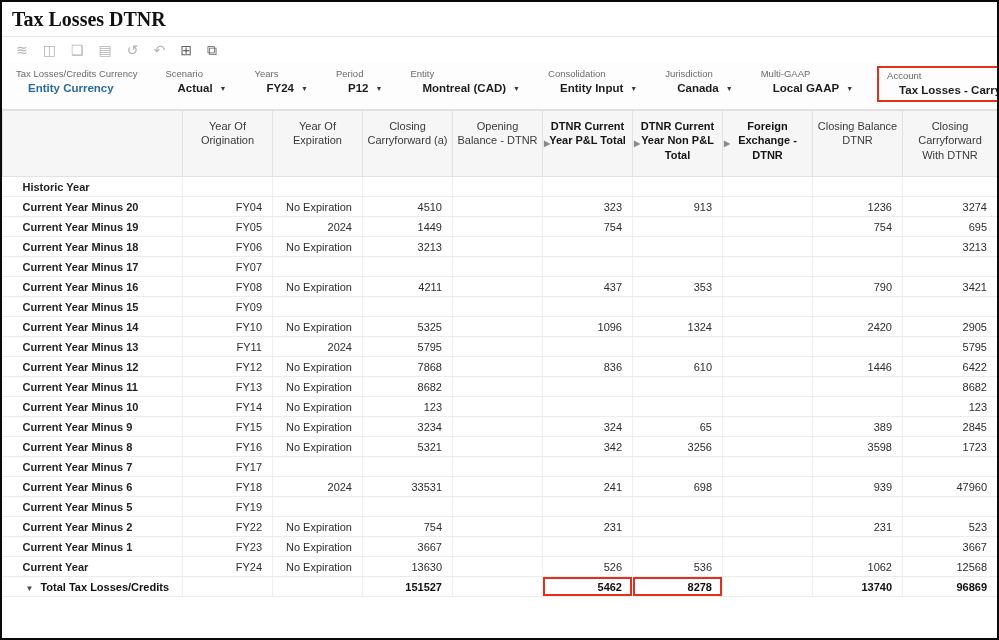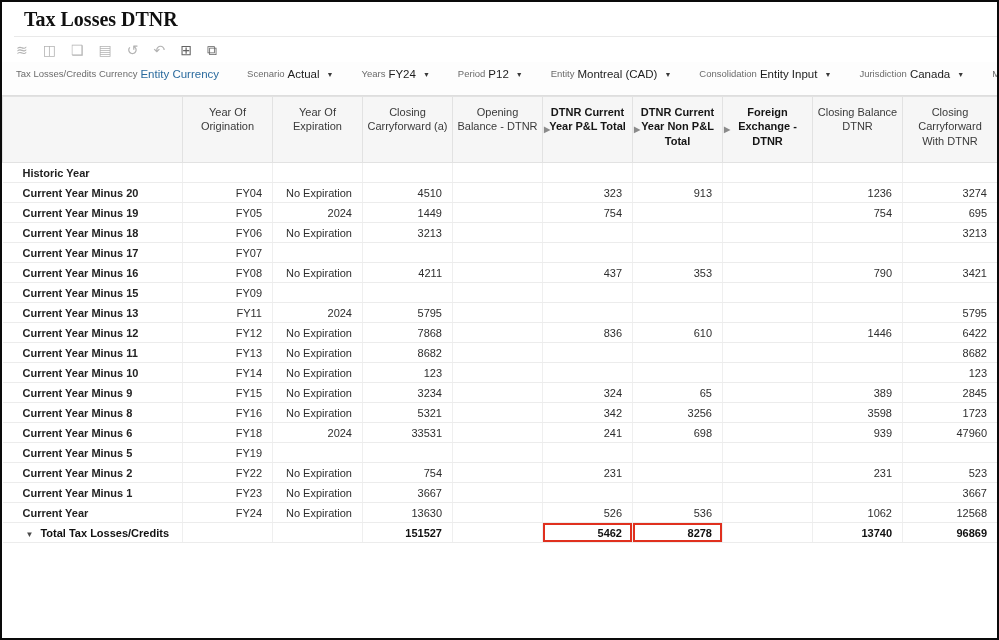--- a/index.html
+++ b/index.html
@@ -5,40 +5,40 @@
   * { box-sizing: border-box; margin: 0; padding: 0; }
   html, body { background: #ffffff; }
   body { font-family: "Liberation Sans", sans-serif; }
   .page {
     width: 999px; height: 640px;
     border: 2px solid #0a0a0a;
     background: #ffffff;
     overflow: hidden;
     position: relative;
   }
-  .title-bar { padding: 6px 12px 5px 10px; border-bottom: 1px solid #e9e9e9; margin-left: 12px; }
+  .title-bar { padding: 6px 12px 5px 10px; border-bottom: 1px solid #e9e9e9; }
   .title {
     font-family: "Liberation Serif", serif;
     font-size: 20px; font-weight: 700; color: #101010;
   }
   .toolbar { display: flex; align-items: center; gap: 15px; padding: 6px 14px 5px; }
   .tb-icon { font-size: 14px; line-height: 14px; color: #636363; cursor: pointer; }
   .tb-icon.dim { color: #b3b3b3; }
   .pov {
     display: flex; align-items: flex-start; gap: 20px;
     padding: 4px 10px 7px; border-bottom: 1px solid #dedede; background: #fdfdfd;
   }
-  .pov-item { display: flex; flex-direction: row; gap: 3px; padding: 2px 4px; }
+  .pov-item { display: flex; flex-direction: column; gap: 3px; padding: 2px 4px; }
   .pov-item.pov-highlight {
     border: 2px solid var(--accent-red, #e0301e);
     padding: 2px 8px 4px;
     margin-left: auto; margin-right: 2px;
   }
   .pov-label { font-size: 9.5px; color: #6b6b6b; white-space: nowrap; }
-  .pov-value { font-size: 11.5px; font-weight: 400; color: #1d1d1d; white-space: nowrap; }
+  .pov-value { font-size: 11.5px; font-weight: 700; color: #1d1d1d; white-space: nowrap; margin-left: 12px; }
   .pov-value.blue { color: var(--link-blue, #2b6b9e); }
   .dd-arrow { font-size: 7px; color: #3a3a3a; margin-left: 7px; vertical-align: 1px; }
 
   table { border-collapse: collapse; table-layout: fixed; width: 995px; }
   .c0 { width: 180px; }
   .c1,.c2,.c3,.c4,.c5,.c6,.c7,.c8 { width: 90px; }
   .c9 { width: 95px; }
   thead th {
     background: #f6f6f6;
     border: 1px solid #e2e2e2;
@@ -238,20 +238,32 @@
           <td class="num"></td>
           <td class="num"></td>
           <td class="num"></td>
           <td class="num"></td>
           <td class="num"></td>
           <td class="num"></td>
           <td class="num"></td>
           <td class="num"></td>
         </tr>
         <tr>
+          <th class="row-label">Current Year Minus 14</th>
+          <td class="num">FY10</td>
+          <td class="num">No Expiration</td>
+          <td class="num">5325</td>
+          <td class="num"></td>
+          <td class="num">1096</td>
+          <td class="num">1324</td>
+          <td class="num"></td>
+          <td class="num">2420</td>
+          <td class="num">2905</td>
+        </tr>
+        <tr>
           <th class="row-label">Current Year Minus 13</th>
           <td class="num">FY11</td>
           <td class="num">2024</td>
           <td class="num">5795</td>
           <td class="num"></td>
           <td class="num"></td>
           <td class="num"></td>
           <td class="num"></td>
           <td class="num"></td>
           <td class="num">5795</td>
@@ -310,20 +322,32 @@
           <td class="num">No Expiration</td>
           <td class="num">5321</td>
           <td class="num"></td>
           <td class="num">342</td>
           <td class="num">3256</td>
           <td class="num"></td>
           <td class="num">3598</td>
           <td class="num">1723</td>
         </tr>
         <tr>
+          <th class="row-label">Current Year Minus 7</th>
+          <td class="num">FY17</td>
+          <td class="num"></td>
+          <td class="num"></td>
+          <td class="num"></td>
+          <td class="num"></td>
+          <td class="num"></td>
+          <td class="num"></td>
+          <td class="num"></td>
+          <td class="num"></td>
+        </tr>
+        <tr>
           <th class="row-label">Current Year Minus 6</th>
           <td class="num">FY18</td>
           <td class="num">2024</td>
           <td class="num">33531</td>
           <td class="num"></td>
           <td class="num">241</td>
           <td class="num">698</td>
           <td class="num"></td>
           <td class="num">939</td>
           <td class="num">47960</td>

